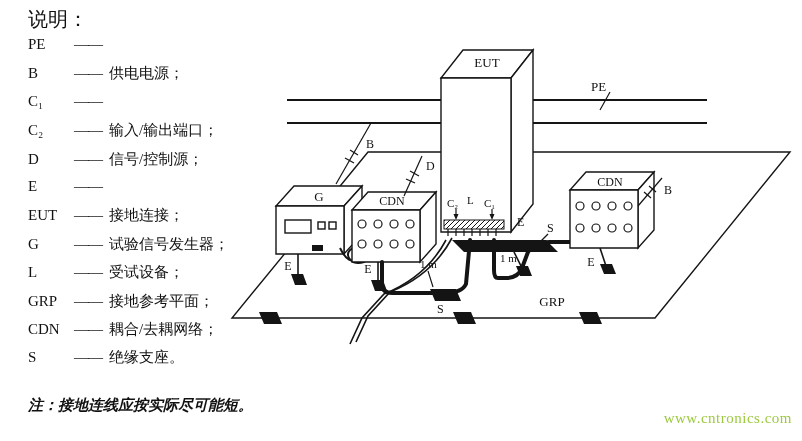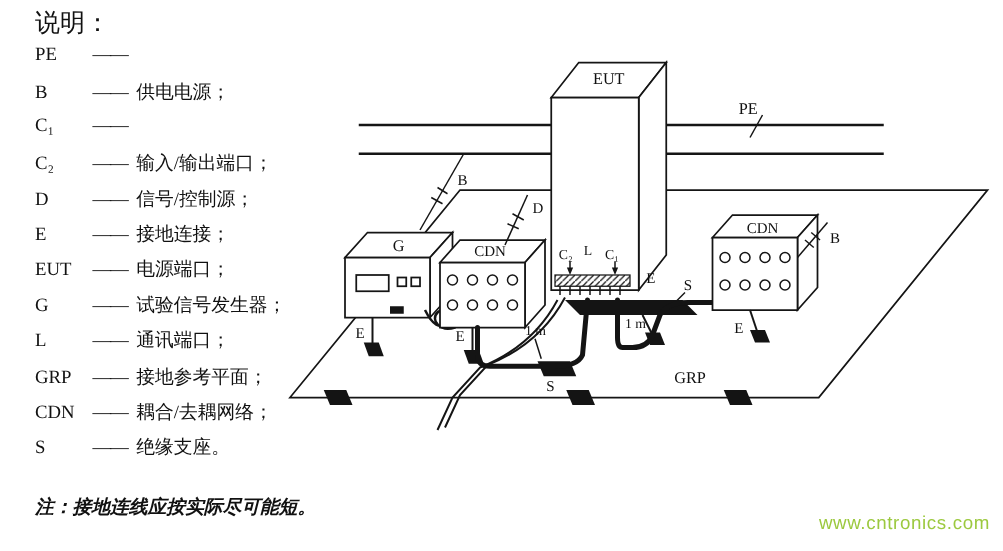--- a/index.html
+++ b/index.html
@@ -8,21 +8,21 @@
   .diagram-svg{position:absolute;left:0;top:0;}
   .legend{position:absolute;left:28px;top:6px;color:#111;}
   .lg-title{font-size:20px;height:30px;line-height:26px;}
   .lg-row{display:flex;align-items:baseline;height:28.4px;font-size:15px;}
   .lg-term{width:46px;flex:0 0 46px;}
   .lg-dash{margin-right:7px;letter-spacing:-1px;}
   .lg-desc{white-space:nowrap;}
   .note{position:absolute;left:28px;top:396px;font-size:15px;font-weight:bold;
         font-family:"Liberation Sans","DejaVu Sans",sans-serif;color:#111;font-style:italic;}
   .watermark{position:absolute;right:10px;bottom:14px;font-size:15px;letter-spacing:.5px;
-        font-family:Liberation Sans, sans-serif;color:#9cc93f;}
+        font-family:Liberation Serif, serif;color:#9cc93f;}
   .lbl{font-family:"Liberation Serif","DejaVu Serif",serif;font-size:12px;fill:#111;}
   .lbl-b{font-size:13px;}
   .lbl-s{font-size:11px;}
   .ln{stroke:#151515;fill:none;}
   .face{fill:#ffffff;stroke:#151515;stroke-width:1.4;}
   .blob{fill:#141414;stroke:none;}
   .cable{stroke:#141414;stroke-width:4;fill:none;stroke-linecap:round;stroke-linejoin:round;}
   .thin{stroke-width:1.2;}
   .mid{stroke-width:1.6;}
   .term{fill:#ffffff;stroke:#151515;stroke-width:1.2;}
@@ -196,36 +196,35 @@
       <span class="lg-desc">输入/输出端口；</span>
     </div>
     <div class="lg-row">
       <span class="lg-term">D</span>
       <span class="lg-dash">——</span>
       <span class="lg-desc">信号/控制源；</span>
     </div>
     <div class="lg-row">
       <span class="lg-term">E</span>
       <span class="lg-dash">——</span>
+    </div>
+    <div class="lg-row">
+      <span class="lg-term">EUT</span>
+      <span class="lg-dash">——</span>
       <span class="lg-desc">接地连接；</span>
     </div>
     <div class="lg-row">
-      <span class="lg-term">EUT</span>
-      <span class="lg-dash">——</span>
-      <span class="lg-desc">电源端口；</span>
-    </div>
-    <div class="lg-row">
       <span class="lg-term">G</span>
       <span class="lg-dash">——</span>
       <span class="lg-desc">试验信号发生器；</span>
     </div>
     <div class="lg-row">
       <span class="lg-term">L</span>
       <span class="lg-dash">——</span>
-      <span class="lg-desc">通讯端口；</span>
+      <span class="lg-desc">受试设备；</span>
     </div>
     <div class="lg-row">
       <span class="lg-term">GRP</span>
       <span class="lg-dash">——</span>
       <span class="lg-desc">接地参考平面；</span>
     </div>
     <div class="lg-row">
       <span class="lg-term">CDN</span>
       <span class="lg-dash">——</span>
       <span class="lg-desc">耦合/去耦网络；</span>

